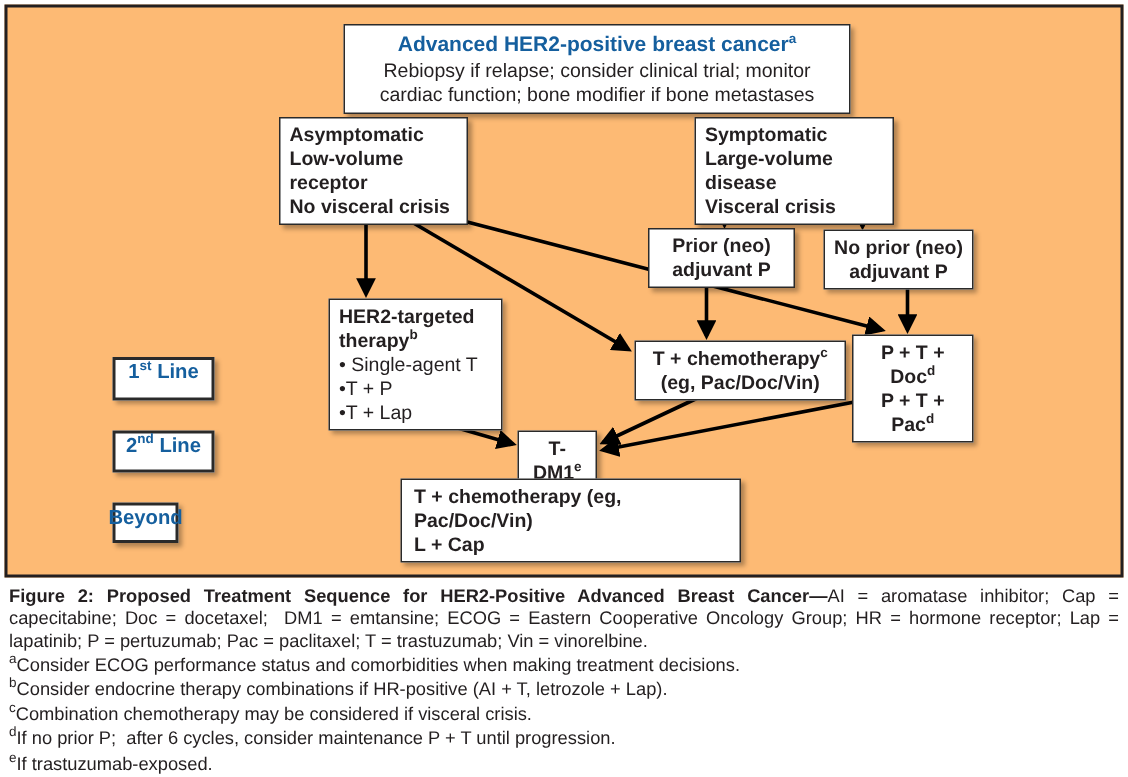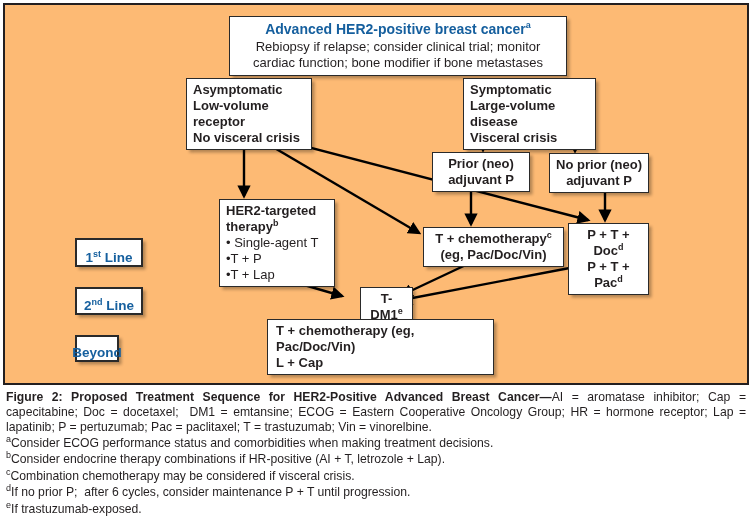--- a/index.html
+++ b/index.html
@@ -11,21 +11,21 @@
         box-shadow:2.5px 2.5px 3px rgba(0,0,0,0.30);font-size:13px;font-weight:bold;line-height:16px;
         padding:3px 6px;}
   .node sup,.cap sup,.fn sup{font-size:9px;vertical-align:super;line-height:0;}
   .center{text-align:center;}
   .topbox{padding:4px 8px;}
   .topbox .title{color:#155f9e;font-size:14px;margin-bottom:2px;}
   .topbox .body{font-weight:normal;font-size:13px;line-height:16px;}
   .her2 .bullets{font-weight:normal;}
   .linelabel{position:absolute;z-index:2;background:#ffffff;border:2px solid #2a2a2a;box-sizing:border-box;
         box-shadow:2.5px 2.5px 3px rgba(0,0,0,0.30);color:#155f9e;font-size:13.5px;font-weight:bold;
-        text-align:center;display:flex;align-items:flex-end;justify-content:center;}
+        text-align:center;display:flex;align-items:flex-start;justify-content:center;}
   .linelabel sup{font-size:9px;vertical-align:super;line-height:0;}
   .caption-area{position:absolute;left:6px;top:390px;width:740px;}
   .cap{font-size:12.2px;line-height:15px;text-align:justify;}
   .cap .b{font-weight:bold;}
   .fn{font-size:12.2px;line-height:15.4px;margin-top:1px;}
 </style>
 </head>
 <body>
 
 <div class="canvas">
@@ -88,21 +88,21 @@
   <div class="node center" style="left:418px;top:222px;width:141px;">
     <div><span>T + chemotherapy</span><sup>c</sup></div>
     <div>(eg, Pac/Doc/Vin)</div>
   </div>
 
   <div class="node center" style="left:563px;top:218px;width:81px;">
     <div><span>P + T + Doc</span><sup>d</sup></div>
     <div><span>P + T + Pac</span><sup>d</sup></div>
   </div>
 
-  <div class="node center" style="left:340px;top:282px;width:53px;padding:3px 4px;margin-left:15px;">
+  <div class="node center" style="left:340px;top:282px;width:53px;padding:3px 4px;">
     <span>T-DM1</span><sup>e</sup>
   </div>
 
   <div class="node" style="left:262px;top:314px;width:227px;padding:3px 8px;">
     <div>T + chemotherapy (eg, Pac/Doc/Vin)</div>
     <div>L + Cap</div>
   </div>
 
   <div class="linelabel" style="left:70px;top:233px;width:68px;height:29px;">
     <span><span>1</span><sup>st</sup><span> Line</span></span>

